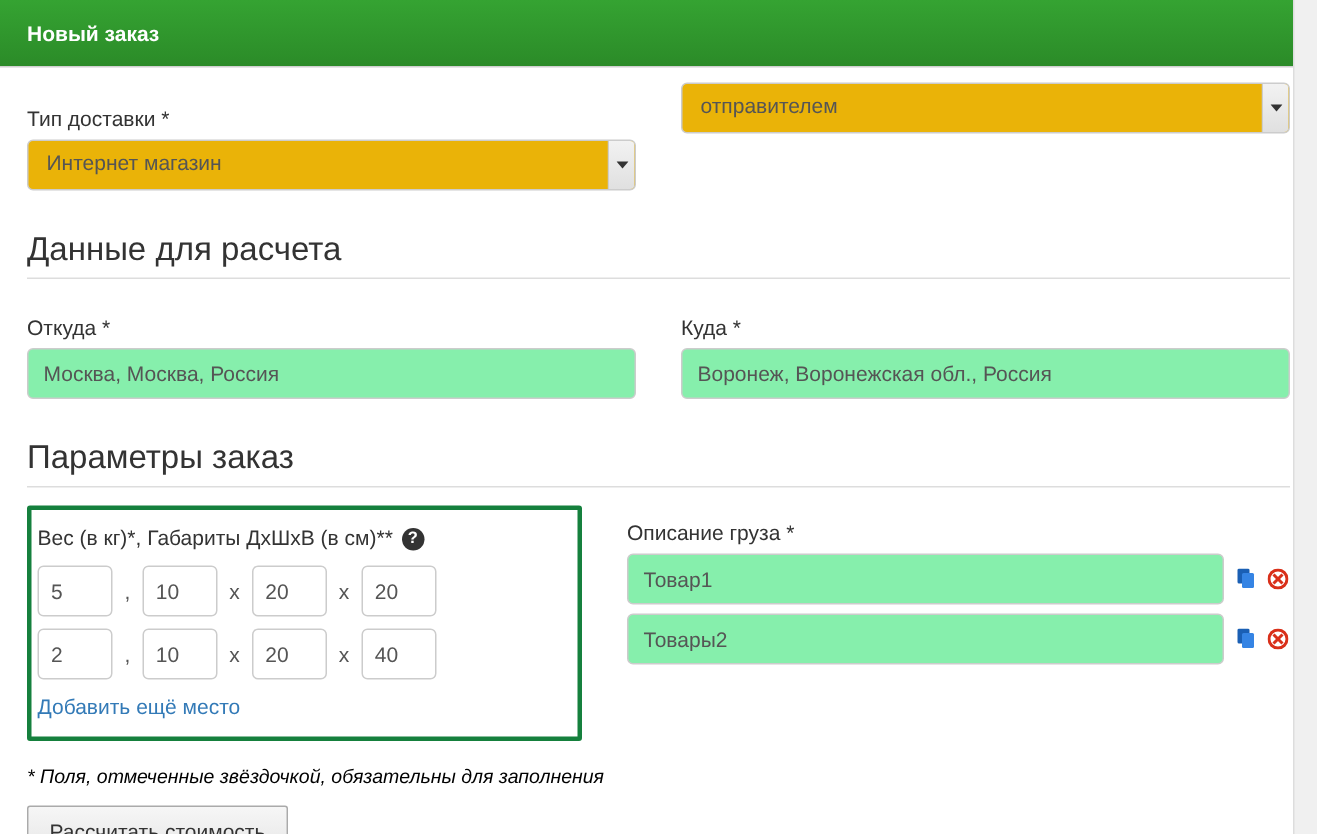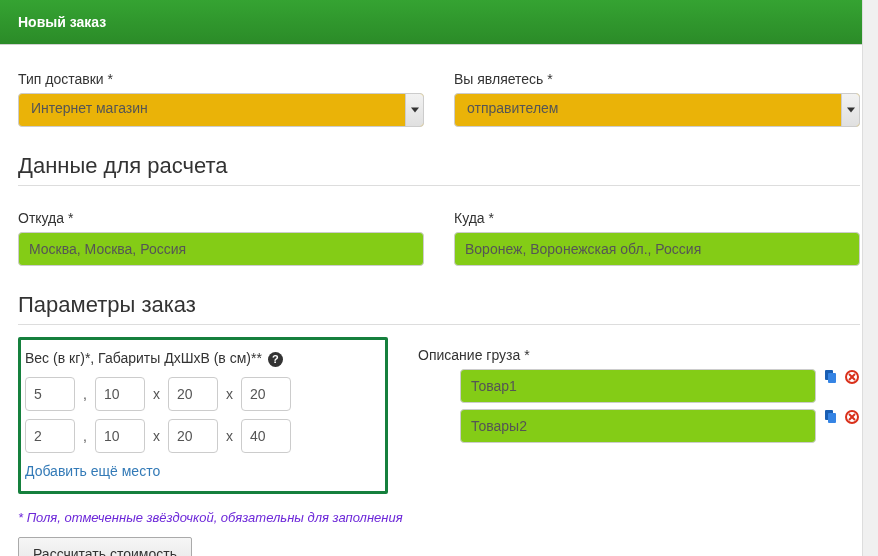--- a/index.html
+++ b/index.html
@@ -78,21 +78,21 @@
     padding-bottom: 6px;
   }
   .text-input {
     width: 100%;
     height: 34px;
     border: 1px solid #ccc;
     border-radius: 4px;
     padding: 6px 10px;
     font-size: 14px;
     color: #555;
-    background: #84cc16;
+    background: #86efac;
   }
   .params-box {
     border: 3px solid #15803d;
     border-radius: 2px;
     padding: 10px 12px 12px 0;
     margin-top: 4px;
   }
   .params-box .inner { padding-left: 4px; }
   .params-label {
     font-size: 14px;
@@ -135,36 +135,36 @@
   }
   .add-link {
     color: #337ab7;
     font-size: 14px;
     cursor: pointer;
     display: inline-block;
     margin-top: 2px;
   }
   .cargo-desc-row {
     display: flex;
+    align-items: center;
     gap: 6px;
     margin-bottom: 6px;
-    margin-left: 42px;
   }
   .cargo-desc-row .text-input { flex: 1; }
   .icon-btn {
     width: 16px;
     height: 16px;
     cursor: pointer;
     display: inline-flex;
     align-items: center;
     justify-content: center;
   }
   .footnote {
     font-style: italic;
-    color: #6d28d9;
+    color: #000000;
     font-size: 13px;
     margin: 16px 0 12px 0;
   }
   .calc-btn {
     border: 1px solid #aaa;
     background: linear-gradient(to bottom, #f6f6f6, #e6e6e6);
     padding: 8px 14px;
     font-size: 14px;
     color: #333;
     border-radius: 2px;
@@ -200,21 +200,20 @@
             <span>Интернет магазин</span>
           </div>
           <div class="select-arrow">
             <svg viewBox="0 0 10 10">
                   <polygon points="0,2 10,2 5,8" fill="#333"></polygon>
                 </svg>
           </div>
         </div>
       </div>
       <div class="col">
-        <div class="label">Вы являетесь *</div>
         <div class="select-wrap">
           <div class="select-display">
             <span>отправителем</span>
           </div>
           <div class="select-arrow">
             <svg viewBox="0 0 10 10">
                   <polygon points="0,2 10,2 5,8" fill="#333"></polygon>
                 </svg>
           </div>
         </div>

